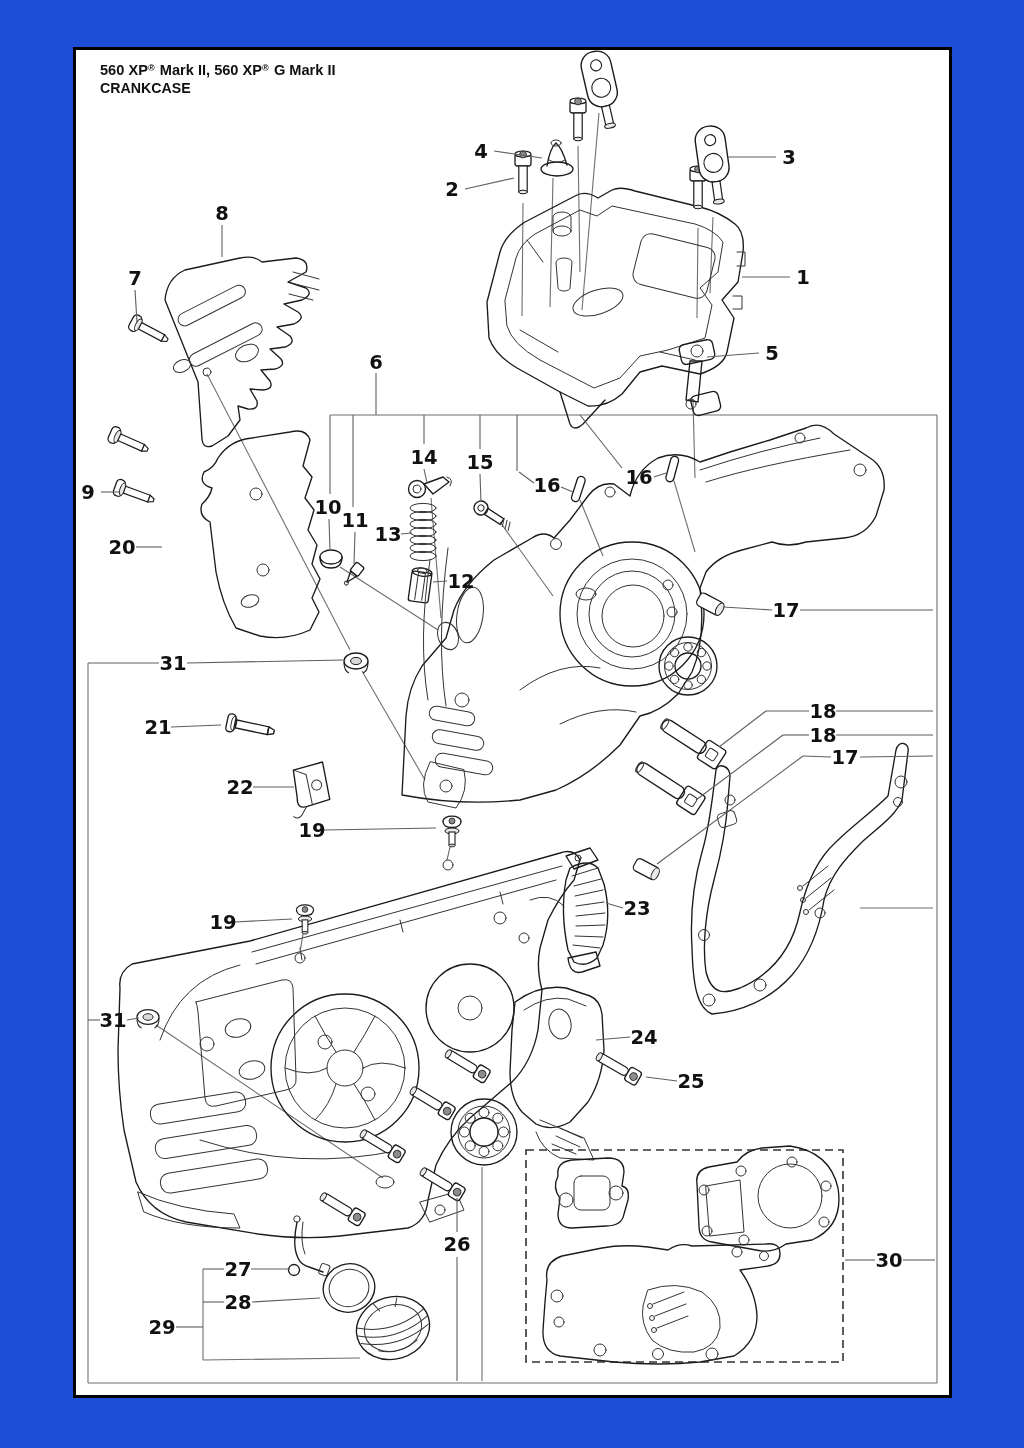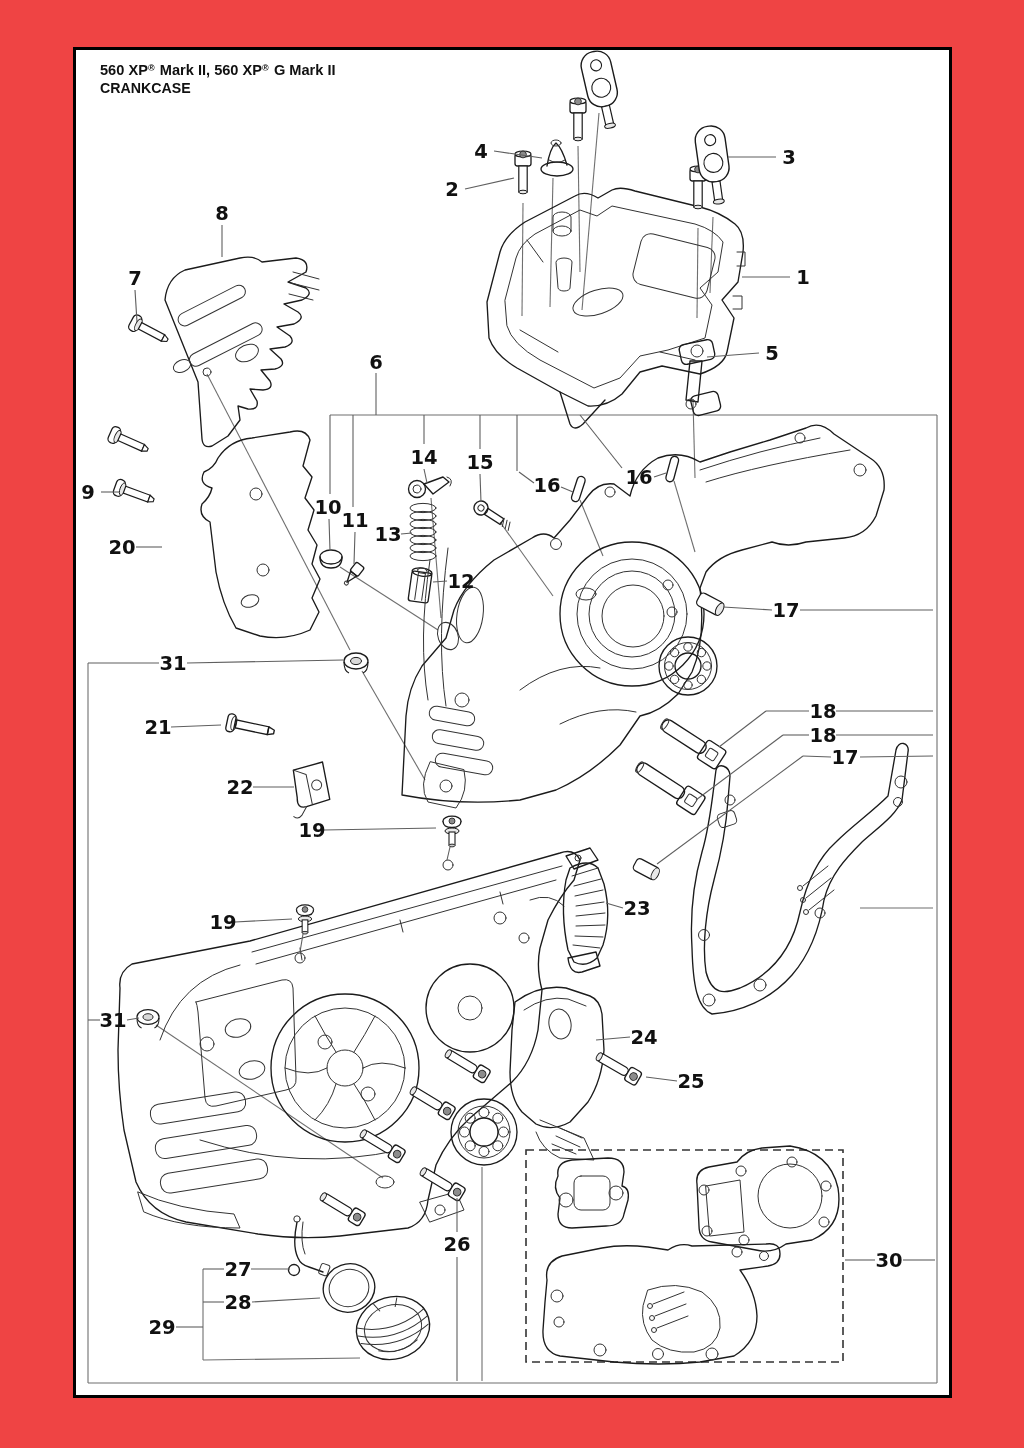--- a/index.html
+++ b/index.html
@@ -1,16 +1,16 @@
 <!DOCTYPE html>
 <html><head>
 <meta charset="utf-8">
 <style>
   html,body{margin:0;padding:0;background:#ffffff;}
-  #page{position:relative;width:1024px;height:1448px;background:#ef4444;overflow:hidden;}
+  #page{position:relative;width:1024px;height:1448px;background:#1d4ed8;overflow:hidden;}
   svg{display:block;}
   text{user-select:none;}
   .title1{font:bold 14.6px "Liberation Sans","DejaVu Sans",sans-serif;fill:#111;}
   .title2{font:bold 14.2px "Liberation Sans","DejaVu Sans",sans-serif;fill:#111;}
   .callout{font:bold 19.5px "DejaVu Sans","Liberation Sans",sans-serif;fill:#111;text-anchor:middle;}
   .rail{stroke:#6f6f6f;stroke-width:1.1;fill:none;}
   .leader{stroke:#5f5f5f;stroke-width:1.1;fill:none;}
   .part{stroke:#1b1b1b;stroke-width:1.35;fill:none;stroke-linecap:round;stroke-linejoin:round;}
   .det{stroke:#333;stroke-width:1;fill:none;stroke-linecap:round;stroke-linejoin:round;}
 </style>

